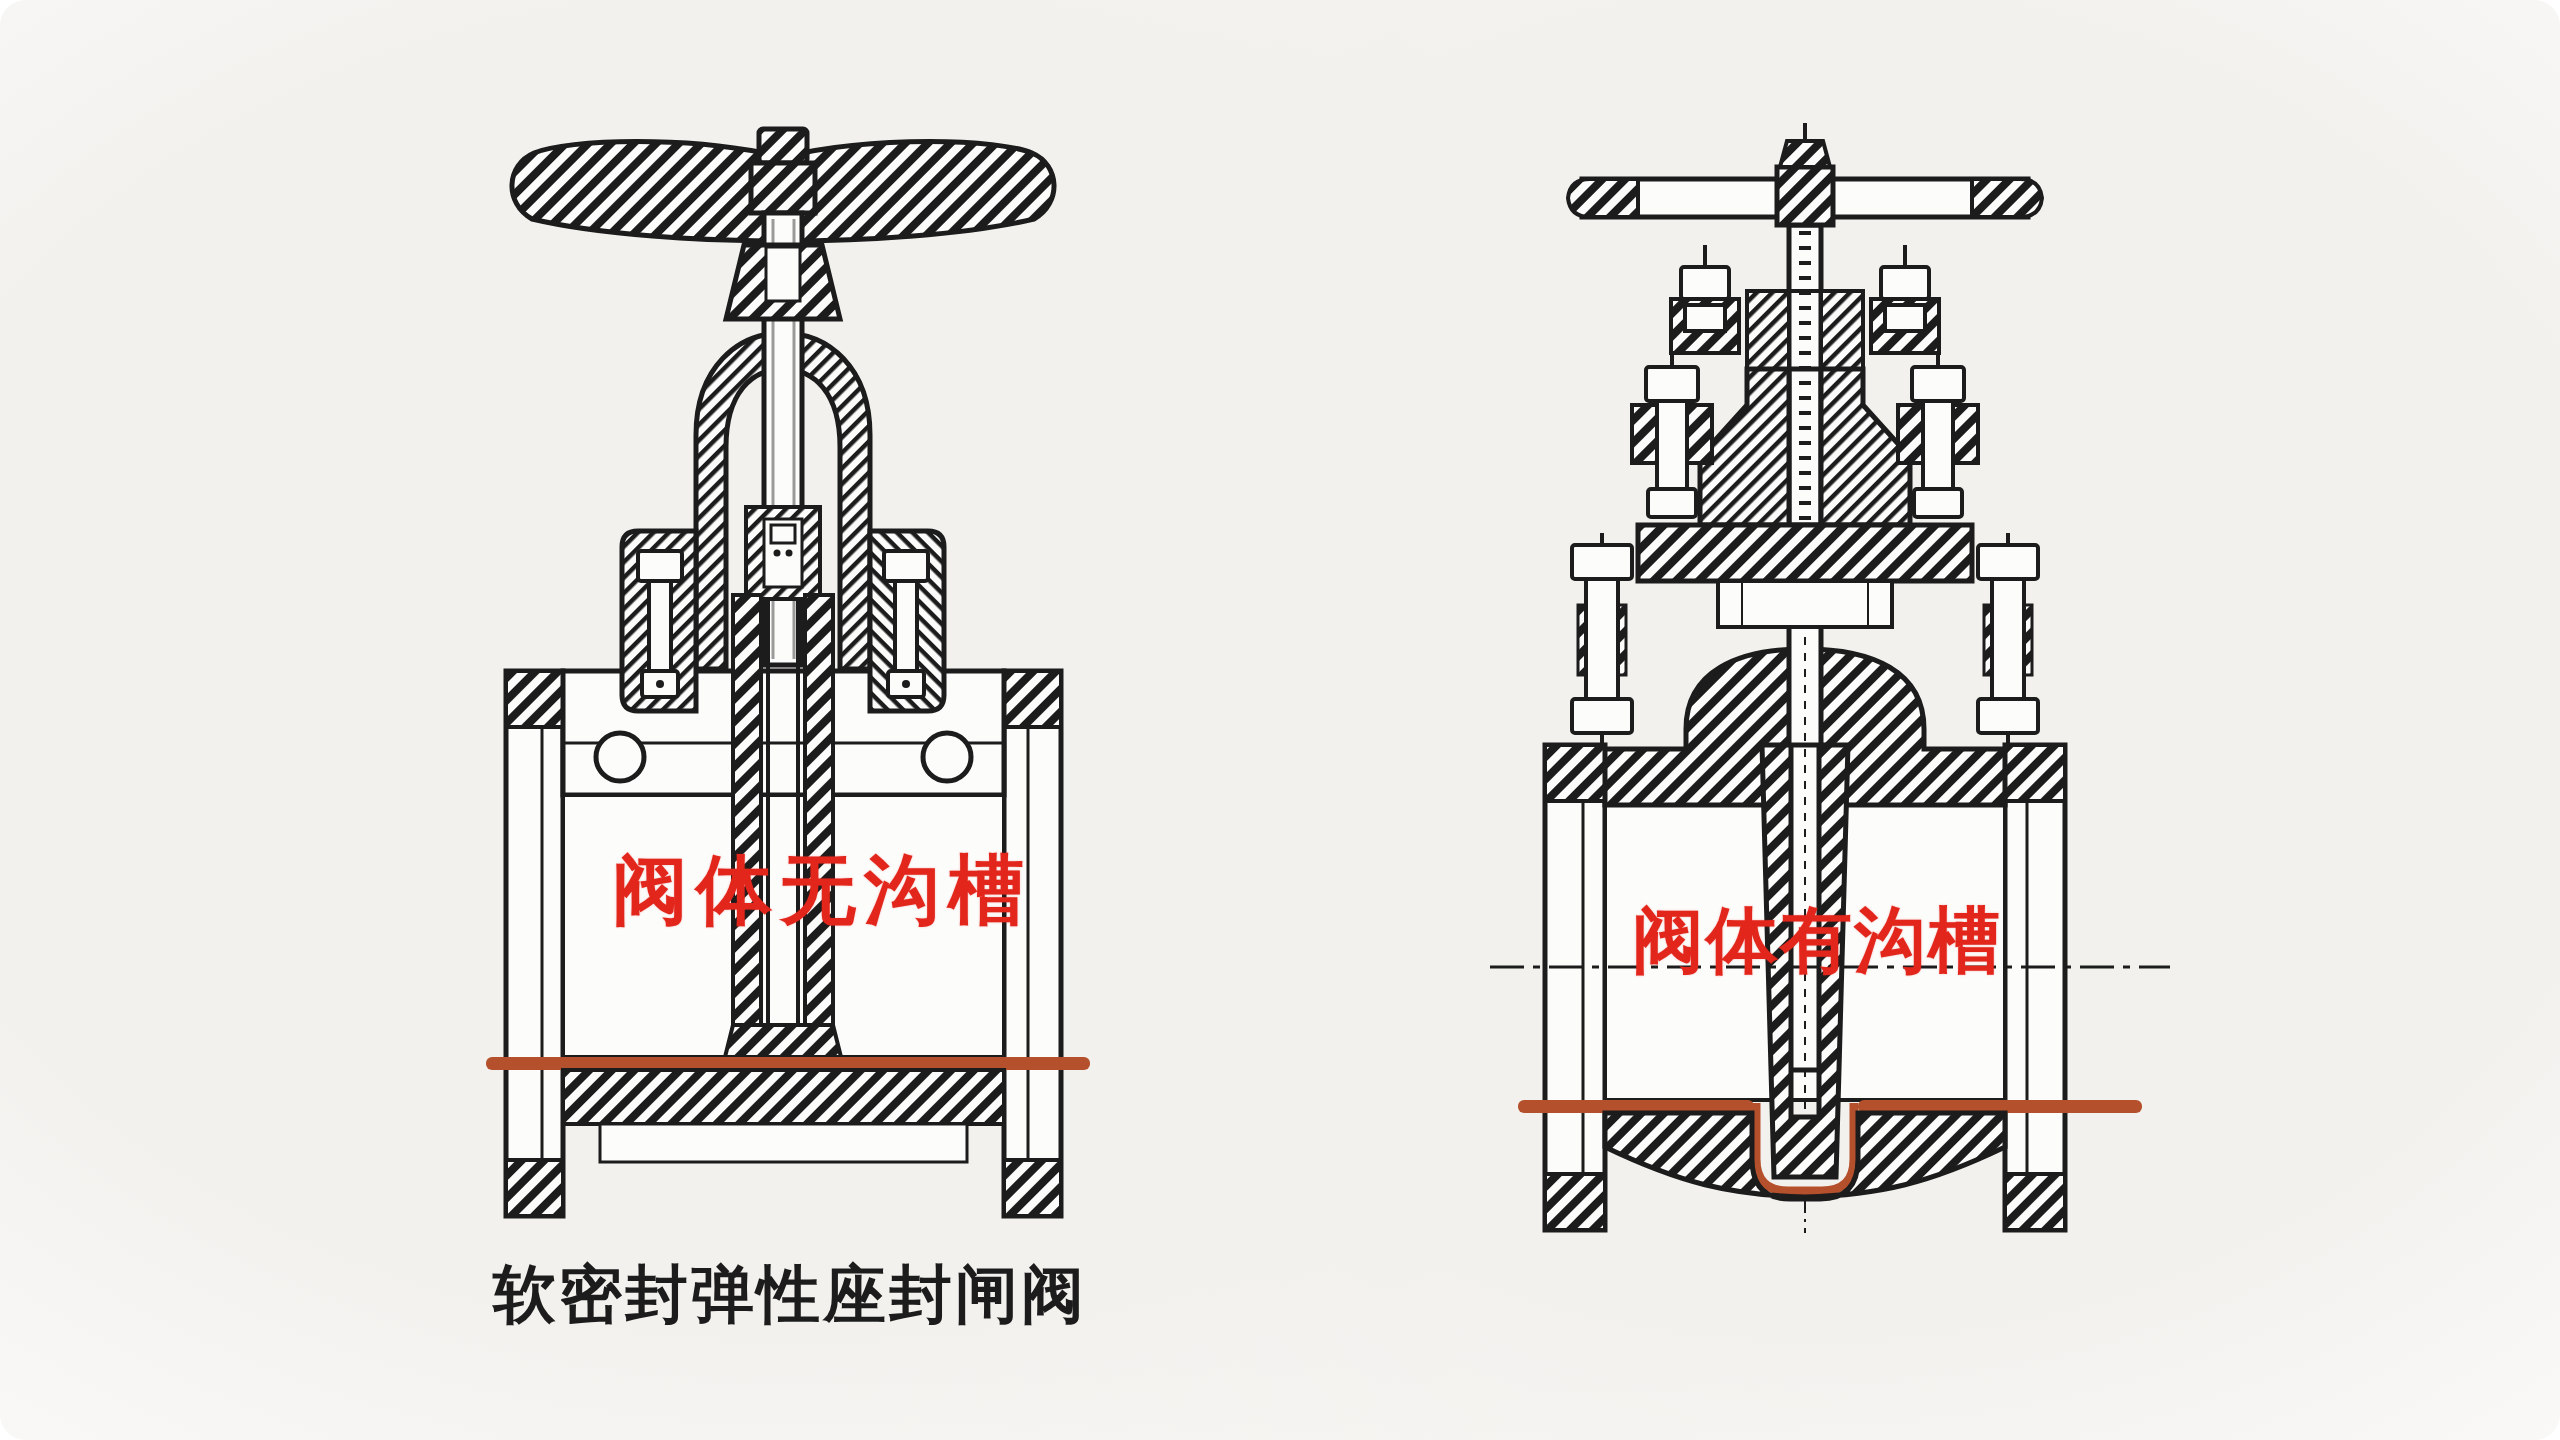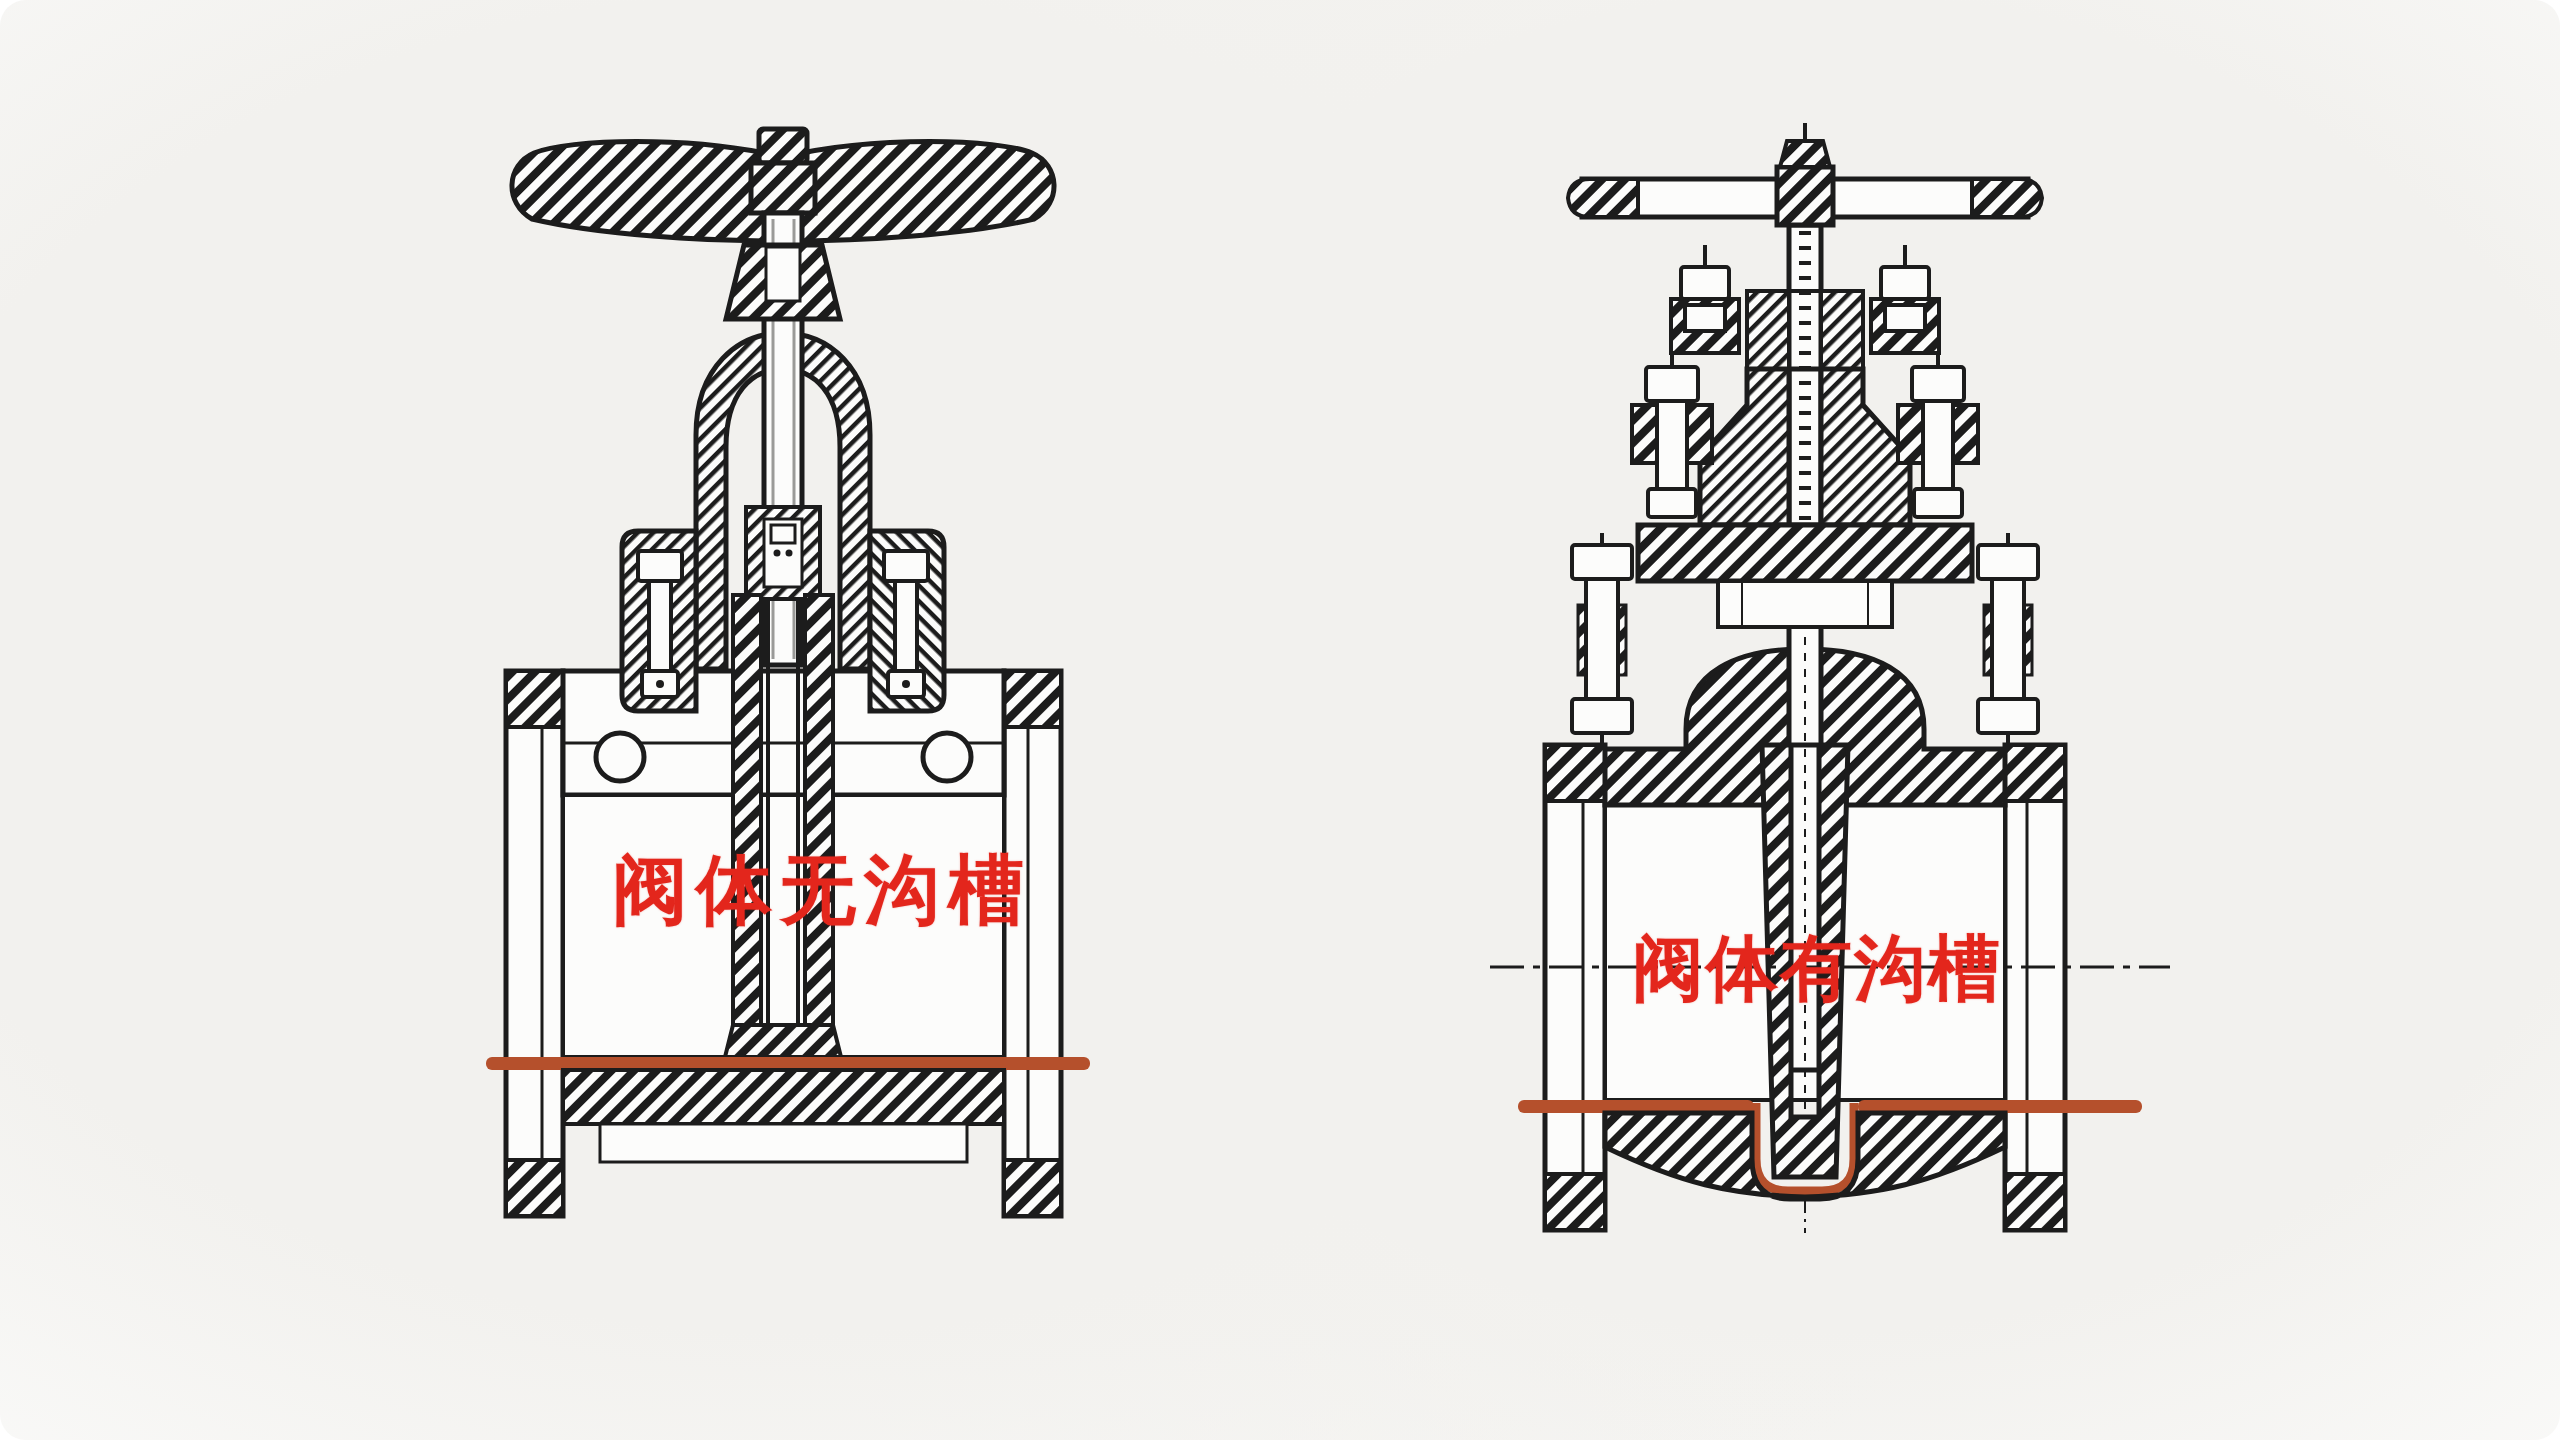--- a/index.html
+++ b/index.html
@@ -27,21 +27,21 @@
   #right-valve-svg{left:1490px;top:105px;}
   .annotation{
     position:absolute;
     color:var(--red);
     font-weight:700;
     white-space:nowrap;
     line-height:1.1;
     text-shadow:0 0 2px rgba(227,38,28,.35);
   }
   #left-annotation{left:612px;top:848px;font-size:76px;letter-spacing:8px;}
-  #right-annotation{left:1632px;top:901px;font-size:72px;letter-spacing:2px;margin-top:28px;}
+  #right-annotation{left:1632px;top:901px;font-size:72px;letter-spacing:2px;}
   .caption{
     position:absolute;
     color:var(--line);
     font-weight:700;
     text-align:center;
     font-size:63px;
     letter-spacing:3px;
     white-space:nowrap;
   }
   #left-caption{left:420px;width:740px;top:1252px;}
@@ -253,14 +253,15 @@
 
     <g>
       <path d="M115,1008 L262,1008 L262,1054 Q262,1094 300,1094 L330,1094 Q368,1094 368,1054 L368,1008 L515,1008 L515,1042 C440,1078 390,1090 315,1092 C240,1090 190,1078 115,1042 Z" fill="url(#hb2)" class="ln" stroke-width="5"></path>
       <line x1="315" y1="1096" x2="315" y2="1128" class="ln" stroke-width="2" stroke-dasharray="12 6 3 6"></line>
     </g>
   </svg>
 
   <div class="annotation" id="left-annotation">阀体无沟槽</div>
   <div class="annotation" id="right-annotation">阀体有沟槽</div>
 
+  <div class="caption" id="left-caption">软密封弹性座封闸阀</div>
 
 </div>
 
 </body></html>

